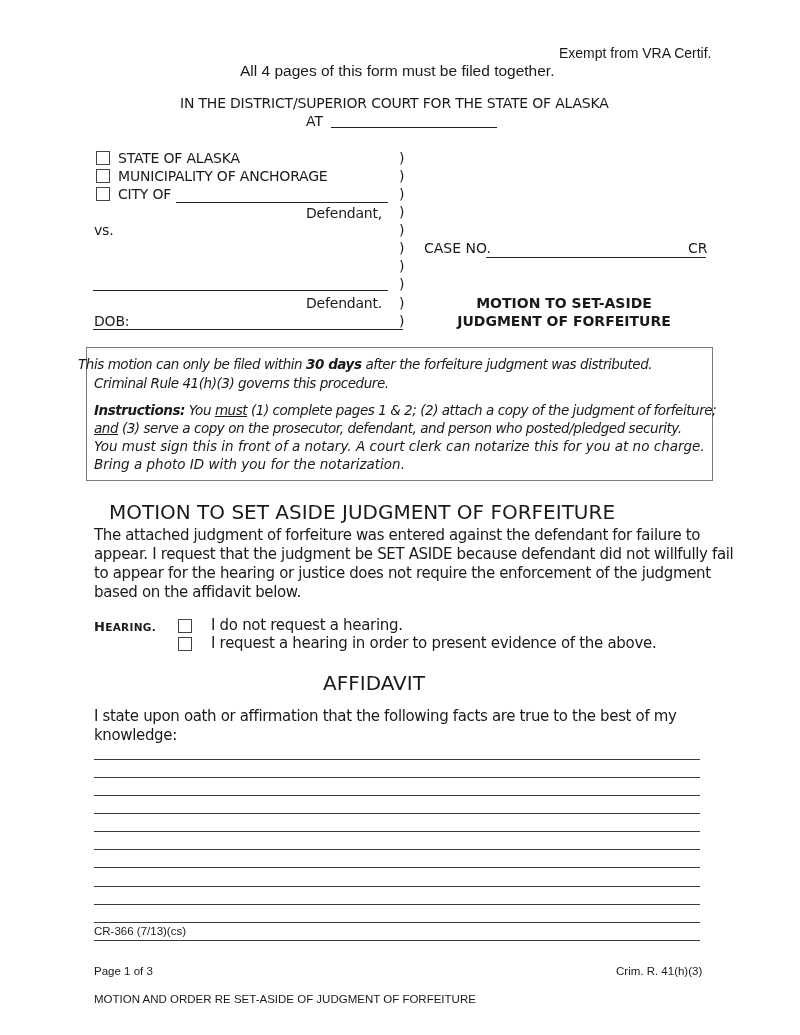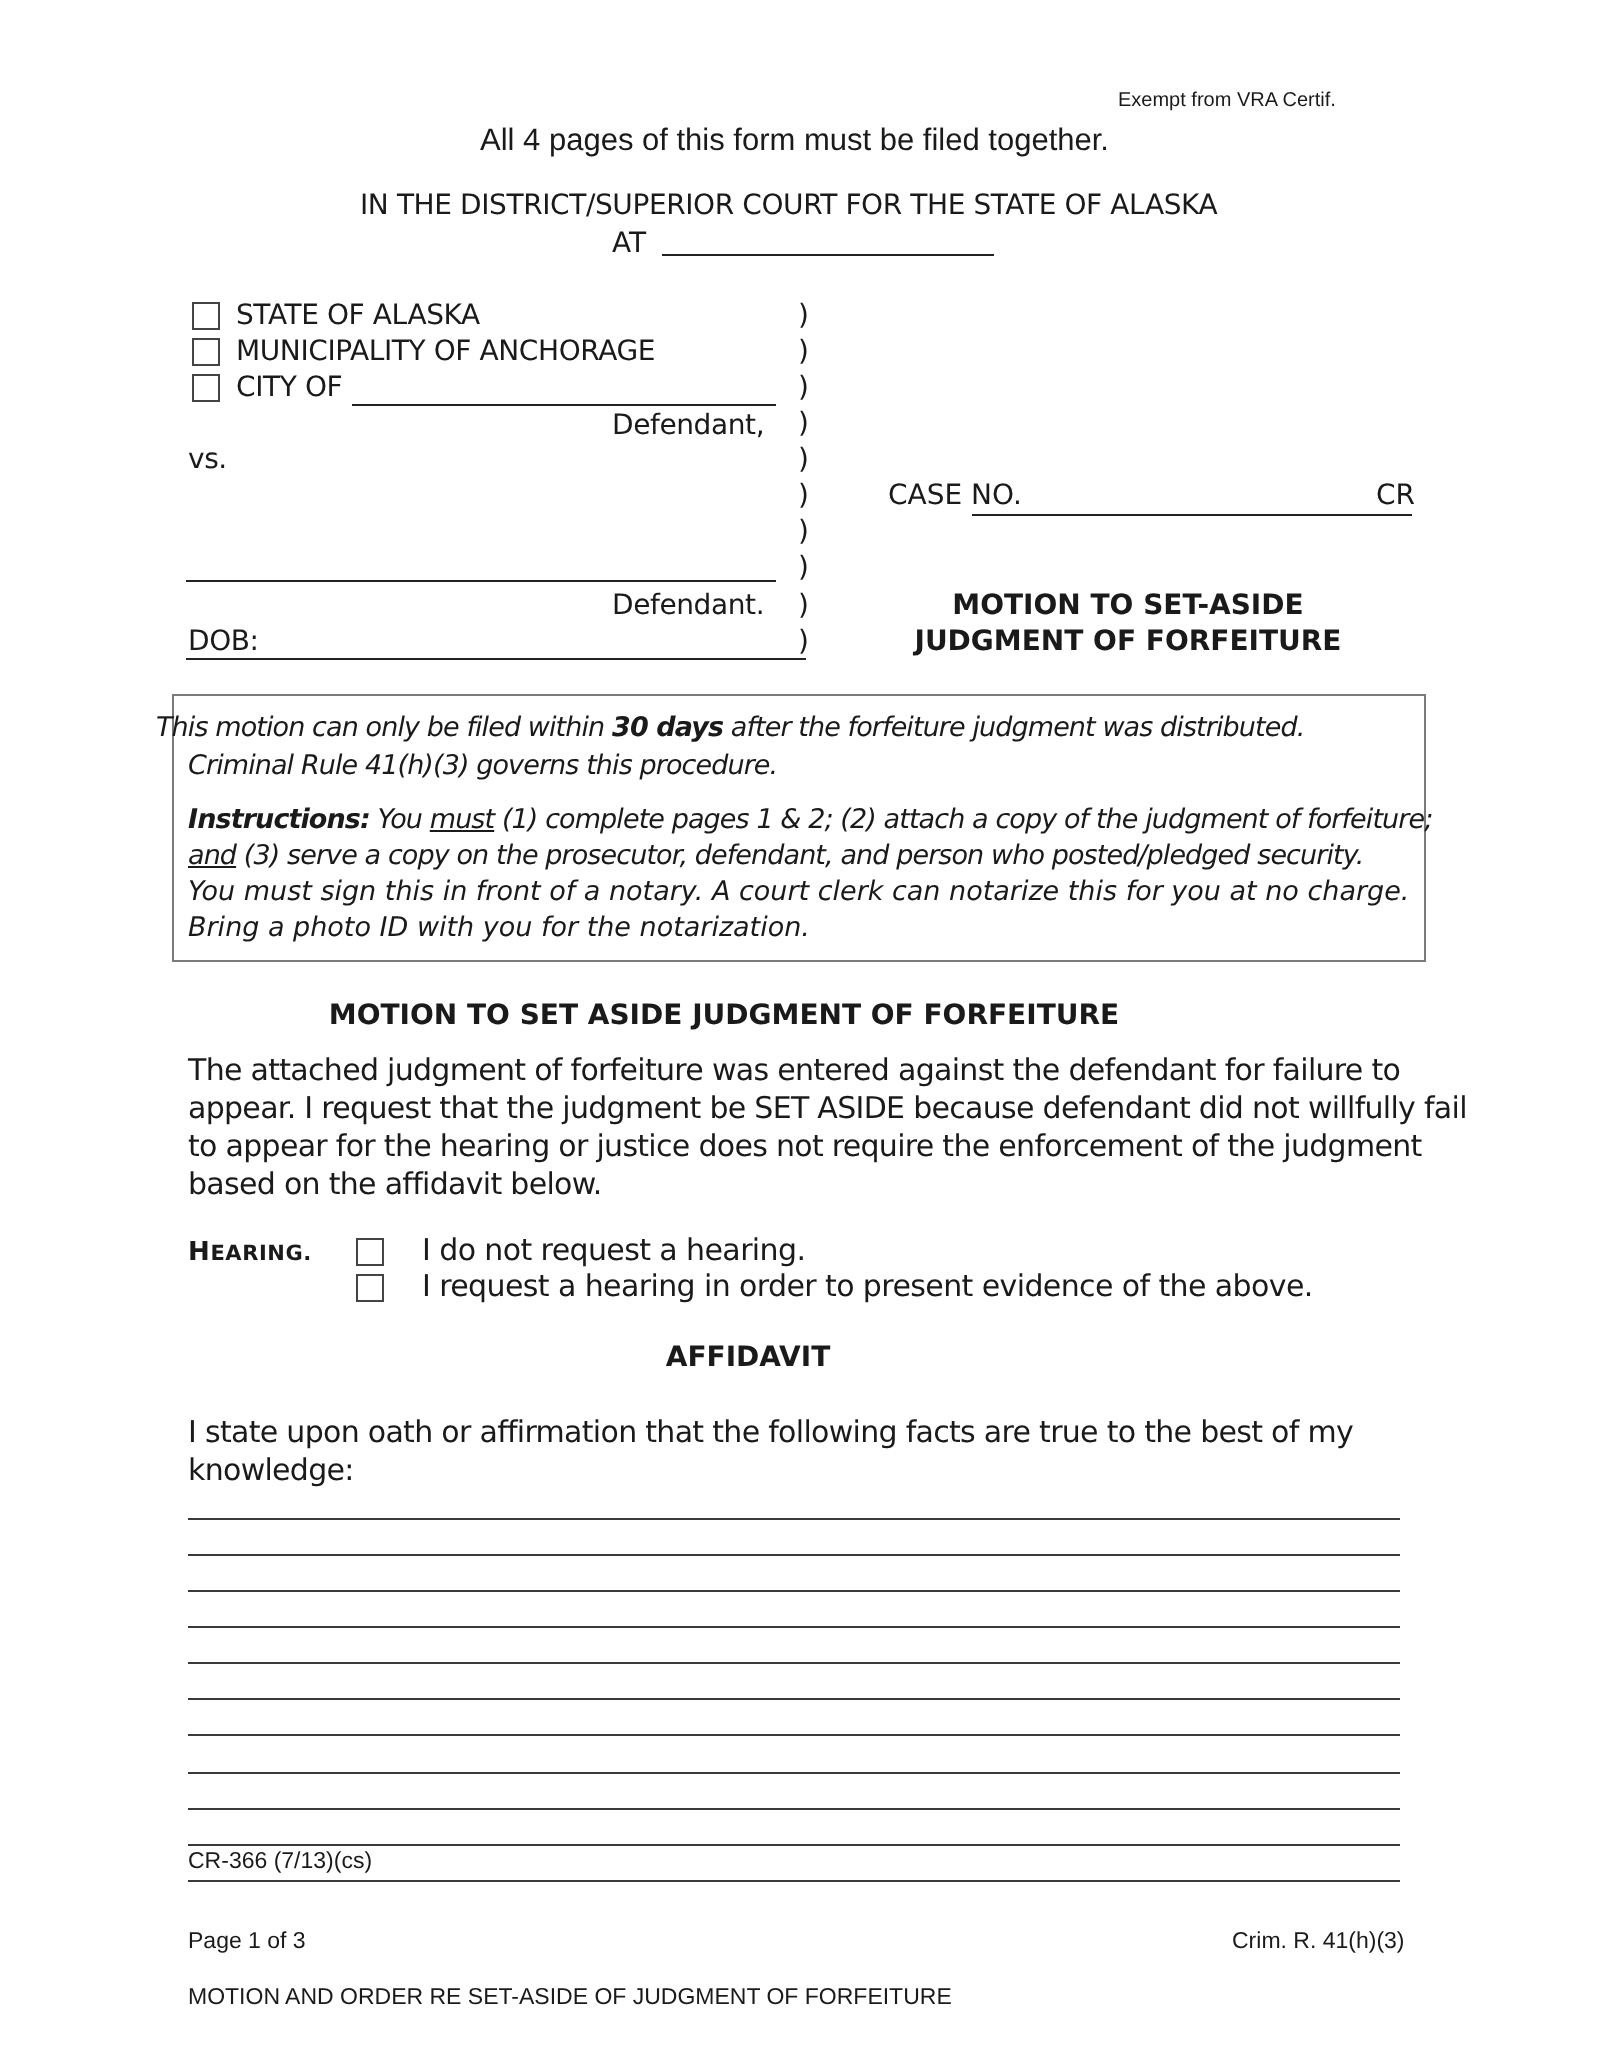--- a/index.html
+++ b/index.html
@@ -1,48 +1,48 @@
 <!DOCTYPE html>
 <html><head>
   <meta charset="utf-8">
   <style>
     html, body { margin: 0; padding: 0; background: #ffffff; }
     body { width: 800px; height: 1035px; position: relative; overflow: hidden; color: #1a1a1a; }
     .abs { position: absolute; white-space: nowrap; }
     .arial { font-family: "Liberation Sans", sans-serif; }
     .verd { font-family: "DejaVu Sans", sans-serif; }
 
-    .exempt { top: 45px; left: 559px; font-size: 10px; }
+    .exempt { top: 45px; left: 559px; font-size: 14px; }
     .filed { top: 62px; left: 240px; font-size: 15.5px; }
     .court { top: 95px; left: 180px; font-size: 14px; letter-spacing: -0.2px; }
     .at-line { top: 113px; left: 306px; font-size: 14px; }
     .at-blank { display: inline-block; width: 166px; border-bottom: 1px solid #222; height: 14px; margin-left: 8px; vertical-align: -2px; }
 
     .cb { width: 14px; height: 14px; border: 1px solid #444; box-sizing: border-box; display: inline-block; background: #fff; }
     .party { font-size: 14px; letter-spacing: -0.2px; }
     .party .cb { position: absolute; left: -22px; top: 1px; }
 
     .city-blank { position: absolute; top: 202px; left: 176px; width: 212px; border-top: 1px solid #222; }
     .def-blank { position: absolute; top: 290px; left: 93px; width: 295px; border-top: 1px solid #222; }
     .dob-blank { position: absolute; top: 329px; left: 93px; width: 310px; border-top: 1px solid #222; }
 
     .paren { left: 399px; font-size: 14px; }
 
-    .case { top: 240px; left: 424px; font-size: 14px; margin-left: 20px; }
+    .case { top: 240px; left: 424px; font-size: 14px; }
     .case-blank { position: absolute; top: 257px; left: 486px; width: 220px; border-top: 1px solid #222; }
     .cr { top: 240px; left: 688px; font-size: 14px; }
 
     .mtitle { font-size: 14px; font-weight: bold; text-align: center; width: 260px; left: 434px; }
 
     .instr-box { position: absolute; left: 86px; top: 347px; width: 627px; height: 134px; border: 1px solid #7a7a7a; box-sizing: border-box; }
     .ital { font-style: italic; font-size: 13.5px; letter-spacing: -0.45px; }
     .ital2 { font-style: italic; font-size: 13.5px; letter-spacing: 0px; }
     .u { text-decoration: underline; }
 
-    .sec-title { font-size: 14px; font-weight: bold; text-align: center; width: 724px; left: 0; }
+    .sec-title { font-size: 20px; font-weight: normal; text-align: center; width: 724px; left: 0; }
     .para { left: 94px; font-size: 15px; letter-spacing: -0.35px; }
 
     .hearing-label { top: 619px; left: 94px; font-size: 13px; font-weight: bold; letter-spacing: 0.3px; }
     .hearing-label .sc { font-size: 10.5px; }
     .hcb { position: absolute; left: 178px; }
     .htxt { left: 211px; font-size: 15px; letter-spacing: -0.3px; }
 
     .aff-line { position: absolute; left: 94px; width: 606px; border-top: 1.5px solid #3a3a3a; }
 
     .foot { font-size: 11.5px; left: 94px; }

